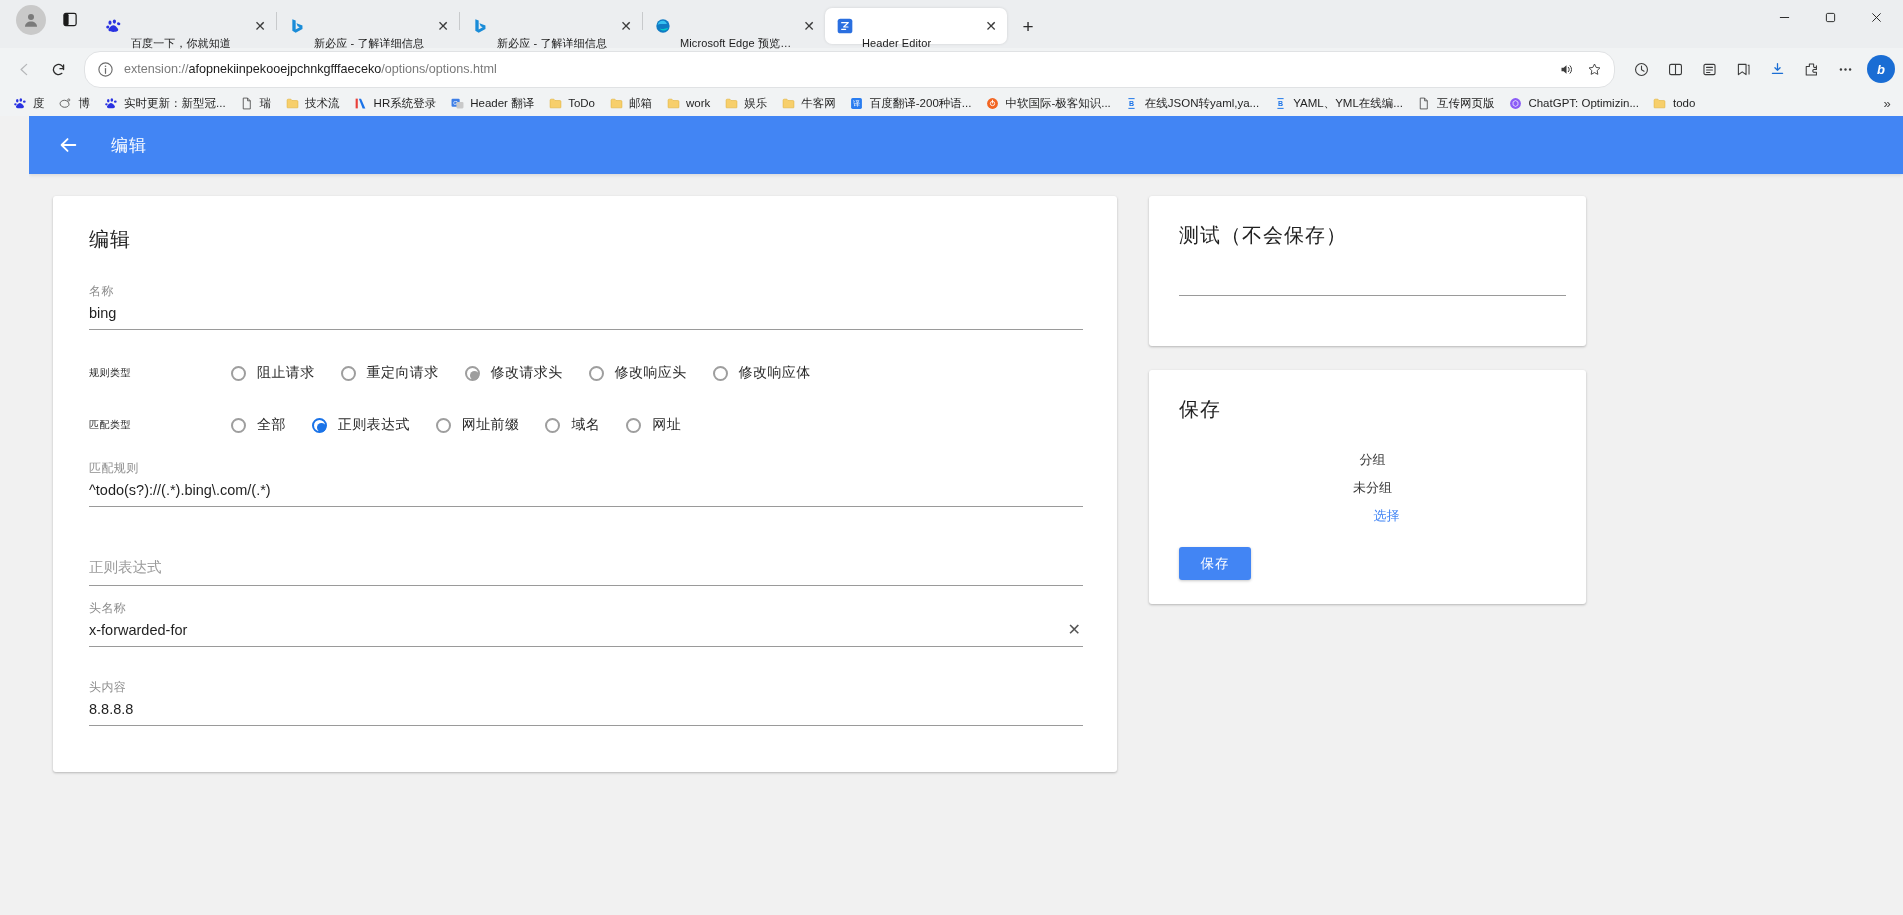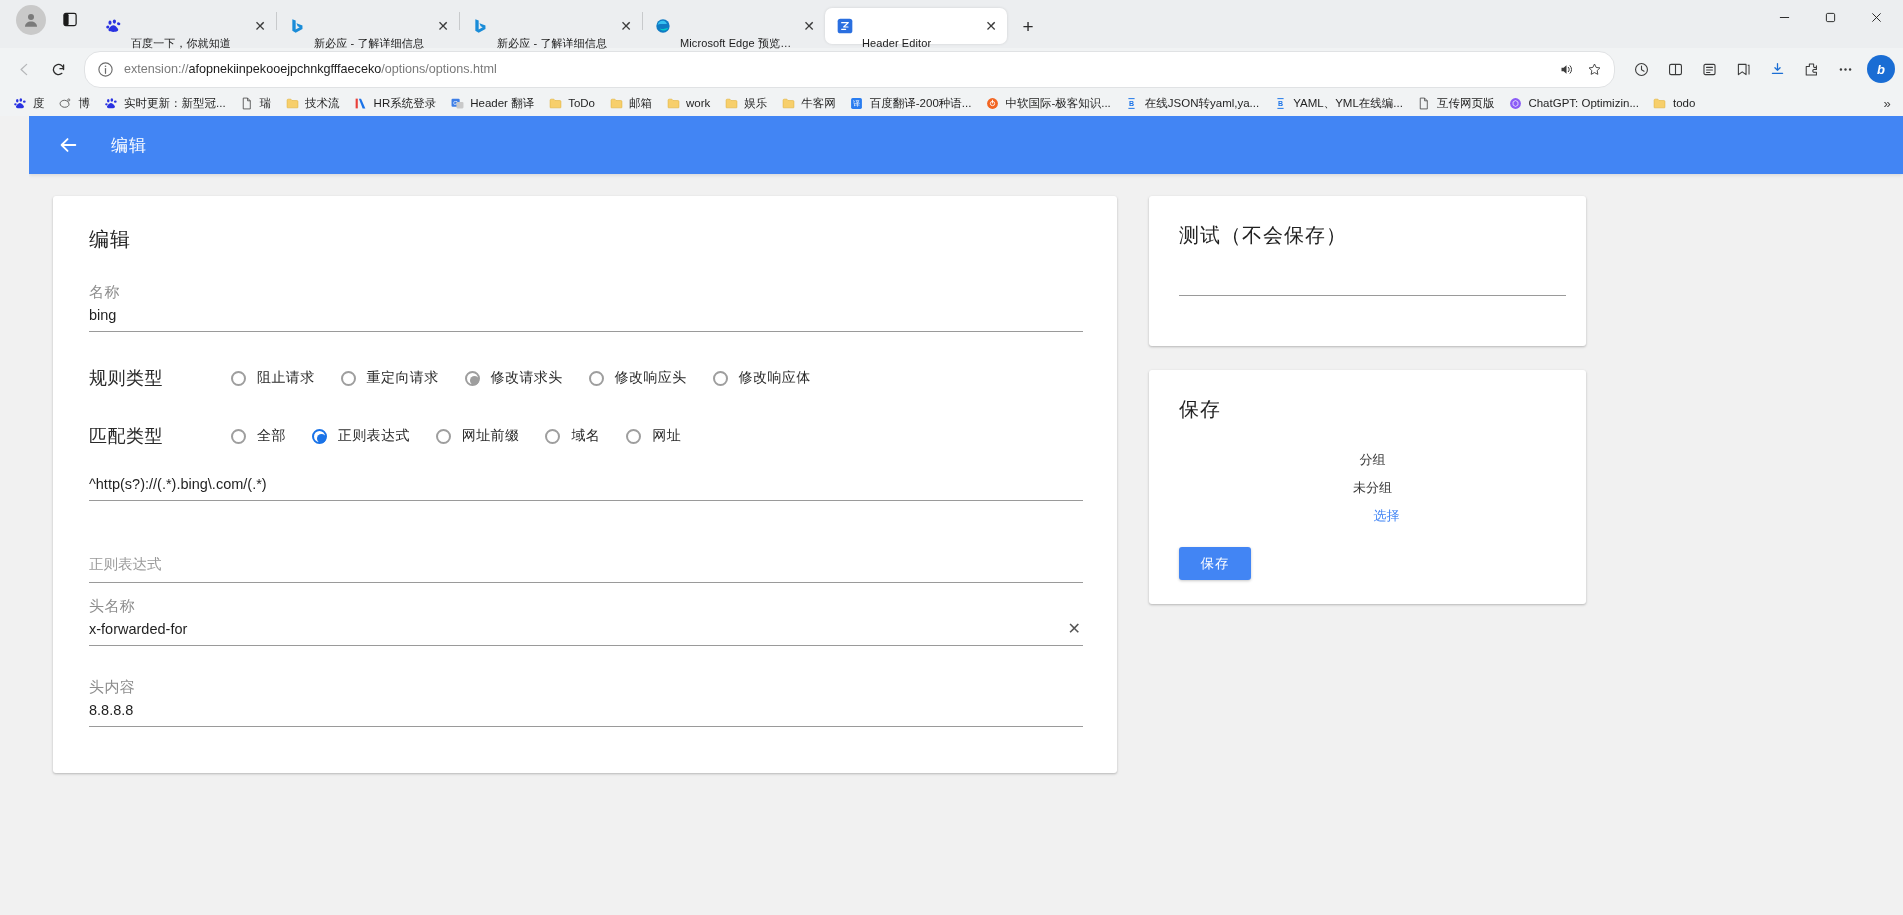--- a/index.html
+++ b/index.html
@@ -117,31 +117,31 @@
   .card {
     background:#fff; border-radius:3px;
     box-shadow: 0 1px 3px rgba(0,0,0,.16), 0 1px 2px rgba(0,0,0,.1);
   }
   .card-left { width: 1064px; padding: 30px 34px 40px 36px; min-height: 568px; }
   .card-right { width: 437px; }
 
   .card-title { font-size: 20px; color:#222; font-weight:400; margin-bottom: 22px; letter-spacing:1px; }
 
   .field { margin-bottom: 6px; padding-top: 8px; }
-  .field-label { font-size: 15px; color:#8d8d8d; margin-bottom: 3px; letter-spacing:.4px; }
+  .field-label { font-size: 12px; color:#8d8d8d; margin-bottom: 3px; letter-spacing:.4px; }
   .field-value {
     font-size: 14.5px; color:#1f1f1f; padding: 2px 0 8px 0;
     border-bottom: 1px solid #9a9a9a; min-height:26px;
     display:flex; align-items:center;
   }
   .field-value.placeholder { color:#9a9a9a; }
   .field-value .clearx { margin-left:auto; color:#555; font-size:16px; line-height:1; padding-right:2px; }
 
   .row { display:flex; align-items:center; margin: 26px 0 22px 0; }
-  .row-label { width: 142px; font-size: 18px; color:#2a2a2a; flex:0 0 142px; letter-spacing:.5px; }
+  .row-label { width: 142px; font-size: 10px; color:#2a2a2a; flex:0 0 142px; letter-spacing:.5px; }
   .radios { display:flex; align-items:center; gap: 0px; flex-wrap:wrap; }
   .radio { display:flex; align-items:center; margin-right: 26px; }
   .radio .dot {
     width:15px; height:15px; border-radius:50%; border:2px solid #9e9e9e;
     margin-right: 11px; position:relative; flex:0 0 15px;
   }
   .radio .dot.on-blue { border-color:#1a73e8; }
   .radio .dot.on-blue::after {
     content:""; position:absolute; left:3px; top:3px; width:9px; height:9px;
     border-radius:50%; background:#1a73e8;
@@ -601,21 +601,22 @@
               <span class="rlabel">域名</span>
             </label>
             <label class="radio">
               <span class="dot"></span>
               <span class="rlabel">网址</span>
             </label>
           </div>
         </div>
 
         <div class="field">
-          <div class="field-value">^http(s?)://(.*).bing\.com/(.*)</div>
+          <div class="field-label">匹配规则</div>
+          <div class="field-value">^todo(s?)://(.*).bing\.com/(.*)</div>
         </div>
 
         <div class="field" style="margin-top:24px;">
           <div class="field-label">&nbsp;</div>
           <div class="field-value placeholder">正则表达式</div>
         </div>
 
 
         <div class="field">
           <div class="field-label">头名称</div>

